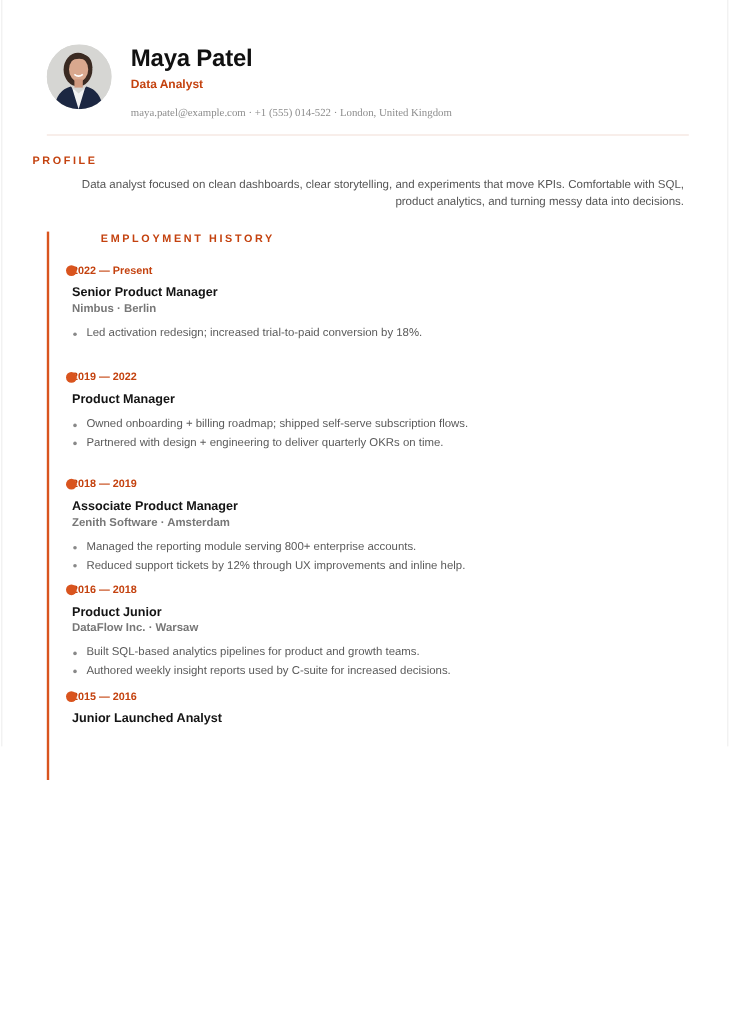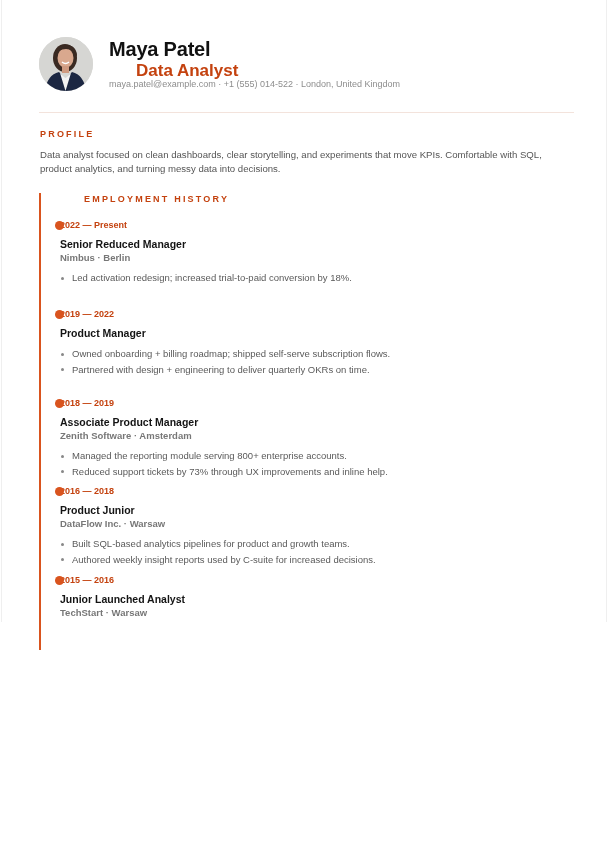--- a/index.html
+++ b/index.html
@@ -27,38 +27,38 @@
     overflow: hidden; background: #d8d8d6; flex: none;
     position: relative;
   }
   .avatar svg { display: block; }
   .header-text { margin-left: 16px; }
   .name {
     font-size: 20px; font-weight: bold; color: #111;
     line-height: 22px; margin-top: 1px; letter-spacing: -0.2px;
   }
   .role {
-    font-size: 17px; font-weight: bold; color: #c4420f;
-    margin-top: 4px; line-height: 14px; margin-left: 27px;
+    font-size: 10px; font-weight: bold; color: #c4420f;
+    margin-top: 4px; line-height: 14px;
   }
   .contact {
-    font-size: 9px; color: #8d8d8d; line-height: 12px;
+    font-size: 9px; color: #8d8d8d; margin-top: 10px; line-height: 12px; font-family: Liberation Serif, serif;
   }
   .divider {
     position: absolute; left: 37px; top: 112px;
     width: 535px; height: 1px; background: #f3e3dc;
   }
   .section-title {
     font-size: 9px; font-weight: bold; color: #c4420f;
     letter-spacing: 2.2px; line-height: 11px;
   }
-  .profile-title { position: absolute; left: 38px; top: 129px; }
+  .profile-title { position: absolute; left: 25px; top: 129px; }
   .profile-text {
     position: absolute; left: 38px; top: 148px; width: 530px;
-    font-size: 9.6px; line-height: 14px; color: #555;
+    font-size: 9.6px; line-height: 14px; color: #555; text-align: right;
   }
   .timeline {
     position: absolute; left: 37px; top: 193px;
     width: 2px; height: 457px; background: #d9541e;
   }
   .emp-title { position: absolute; left: 58px; top: 194px; padding-left: 24px; }
   .job {
     position: absolute; left: 58px; width: 500px;
   }
   .job-date {
@@ -126,21 +126,21 @@
   <div class="profile-text">Data analyst focused on clean dashboards, clear storytelling, and experiments that move KPIs. Comfortable with SQL, product analytics, and turning messy data into decisions.</div>
 
   <div class="timeline"></div>
   <div class="section-title emp-title">EMPLOYMENT HISTORY</div>
 
   <div class="job" style="top:220px;">
     <div class="job-date">
       <span class="job-dot"></span>
       <span>2022 — Present</span>
     </div>
-    <div class="job-title">Senior Reduced Manager</div>
+    <div class="job-title">Senior Product Manager</div>
     <div class="job-company">Nimbus · Berlin</div>
     <ul class="bullets">
       <li>Led activation redesign; increased trial-to-paid conversion by 18%.</li>
     </ul>
   </div>
 
   <div class="job" style="top:309px;">
     <div class="job-date">
       <span class="job-dot"></span>
       <span>2019 — 2022</span>
@@ -154,21 +154,21 @@
 
   <div class="job" style="top:398px;">
     <div class="job-date">
       <span class="job-dot"></span>
       <span>2018 — 2019</span>
     </div>
     <div class="job-title">Associate Product Manager</div>
     <div class="job-company">Zenith Software · Amsterdam</div>
     <ul class="bullets">
       <li>Managed the reporting module serving 800+ enterprise accounts.</li>
-      <li>Reduced support tickets by 73% through UX improvements and inline help.</li>
+      <li>Reduced support tickets by 12% through UX improvements and inline help.</li>
     </ul>
   </div>
 
   <div class="job" style="top:486px;">
     <div class="job-date">
       <span class="job-dot"></span>
       <span>2016 — 2018</span>
     </div>
     <div class="job-title">Product Junior</div>
     <div class="job-company">DataFlow Inc. · Warsaw</div>
@@ -177,16 +177,15 @@
       <li>Authored weekly insight reports used by C-suite for increased decisions.</li>
     </ul>
   </div>
 
   <div class="job" style="top:575px;">
     <div class="job-date">
       <span class="job-dot"></span>
       <span>2015 — 2016</span>
     </div>
     <div class="job-title">Junior Launched Analyst</div>
-    <div class="job-company">TechStart · Warsaw</div>
   </div>
 
 </div>
 
 </body></html>

